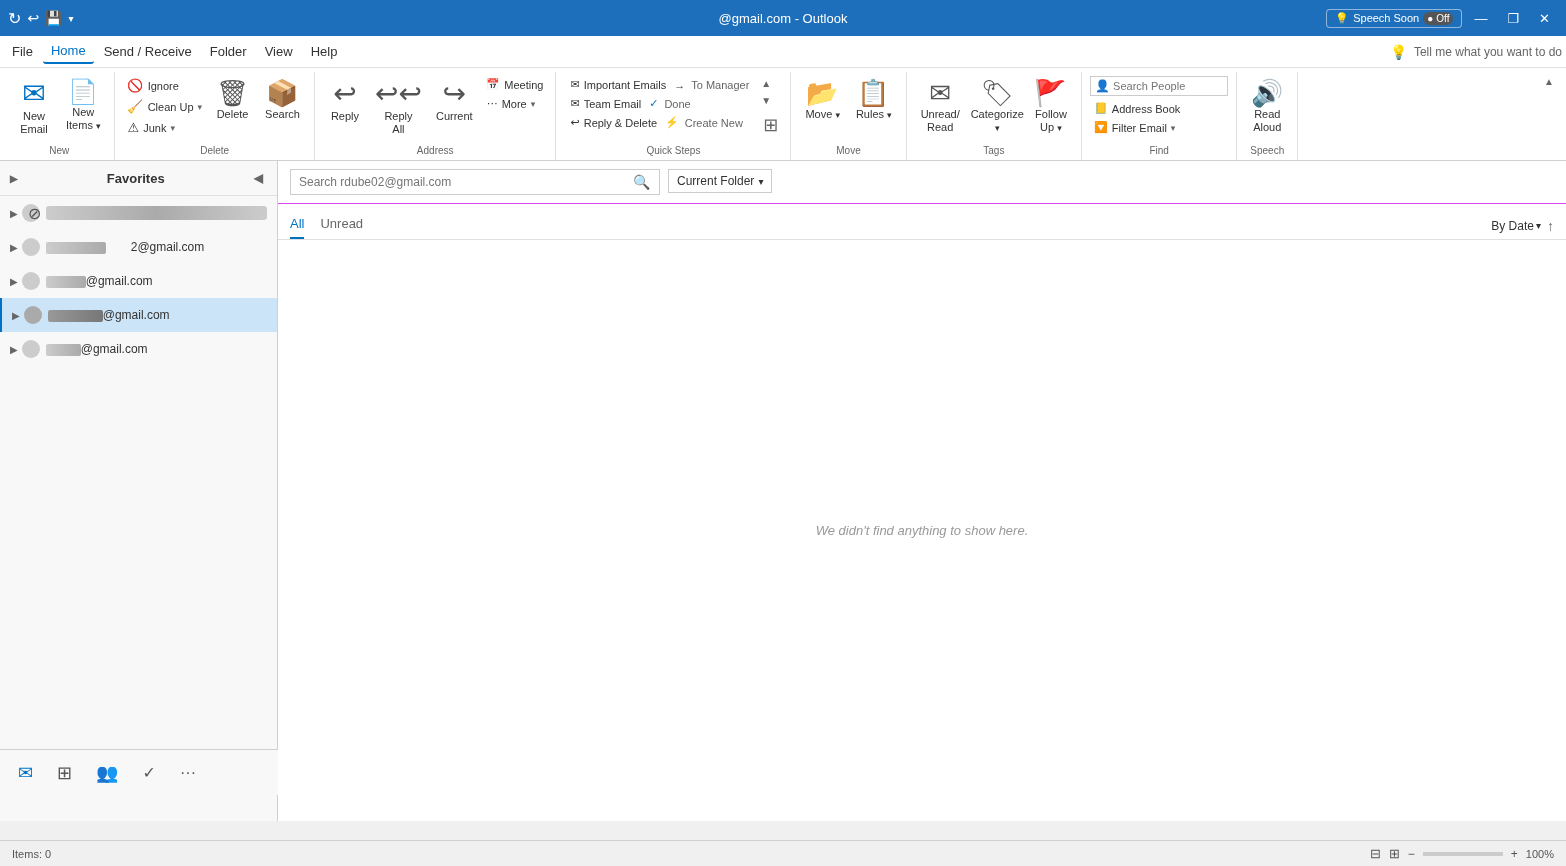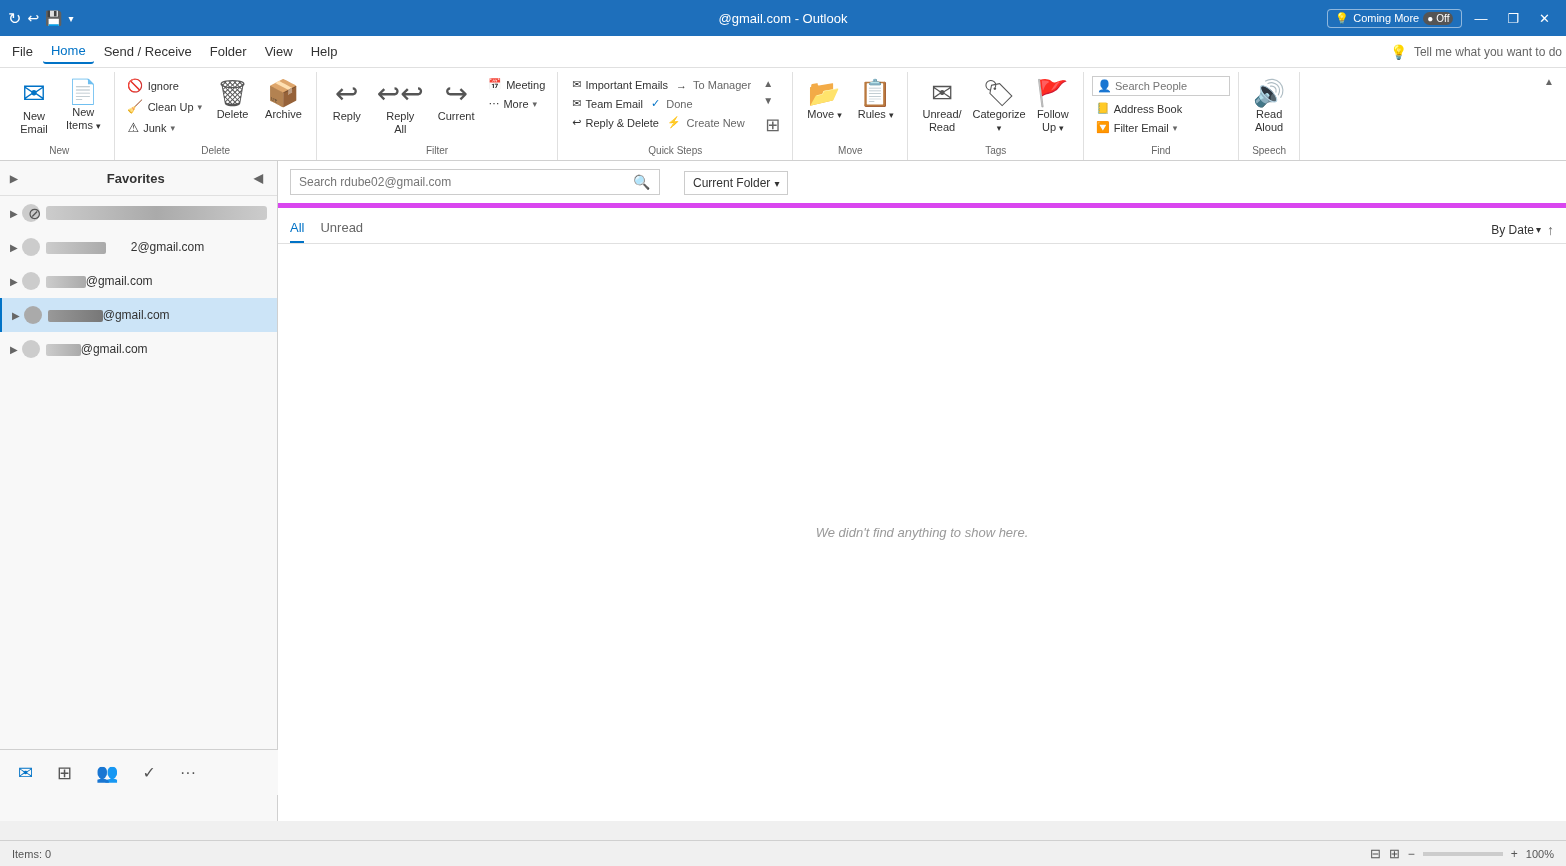--- a/index.html
+++ b/index.html
@@ -257,24 +257,24 @@
     
     .content-area {
       flex: 1;
       display: flex;
       flex-direction: column;
       background: white;
       overflow: hidden;
     }
     .search-bar {
       display: flex;
-      align-items: flex-end;
+      align-items: flex-start;
       padding: 8px 12px;
-      border-bottom: 5px solid #d946ef;
-      gap: 24px;
+      border-bottom: 1px solid #d946ef;
+      gap: 8px;
     }
     .search-input-container {
       display: flex;
       align-items: center;
       border: 1px solid #ccc;
       flex: 1;
       max-width: 370px;
       padding: 4px 8px;
       background: white;
     }
@@ -394,21 +394,21 @@
   <div class="title-bar-left">
     <span style="font-size:16px;cursor:pointer;">↻</span>
     <span style="font-size:14px;cursor:pointer;">↩</span>
     <span style="font-size:14px;cursor:pointer;">💾</span>
     <span style="font-size:10px;cursor:pointer;">▾</span>
   </div>
   <div class="title-bar-center">@gmail.com - Outlook</div>
   <div class="title-bar-right">
     <div class="coming-soon-badge">
       <span>💡</span>
-      <span>Coming More</span>
+      <span>Speech Soon</span>
       <div class="toggle-switch">
         <span>●</span>
         <span>Off</span>
       </div>
     </div>
     <button class="title-btn">—</button>
     <button class="title-btn">❐</button>
     <button class="title-btn close">✕</button>
   </div>
 </div>
@@ -460,21 +460,21 @@
             <span>Junk</span>
             <span class="dropdown-arrow">▾</span>
           </div>
         </div>
         <div class="ribbon-btn-large">
           <span class="icon" style="font-size:26px;">🗑</span>
           <span class="label">Delete</span>
         </div>
         <div class="ribbon-btn-large">
           <span class="icon" style="font-size:26px;">📦</span>
-          <span class="label">Archive</span>
+          <span class="label">Search</span>
         </div>
       </div>
       <div class="ribbon-group-label">Delete</div>
     </div>
 
     <div class="ribbon-group">
       <div class="ribbon-group-content">
         <div class="ribbon-btn-large">
           <span class="icon">↩</span>
           <span class="label">Reply</span>
@@ -492,21 +492,21 @@
             <span>📅</span>
             <span>Meeting</span>
           </div>
           <div class="ribbon-btn-small">
             <span>⋯</span>
             <span>More</span>
             <span class="dropdown-arrow">▾</span>
           </div>
         </div>
       </div>
-      <div class="ribbon-group-label">Filter</div>
+      <div class="ribbon-group-label">Address</div>
     </div>
 
     <div class="quick-steps-group">
       <div class="quick-steps-content">
         <div class="quick-steps-list">
           <div class="quick-step-item">
             <span>✉</span>
             <span>Important Emails</span>
             <span style="margin-left:4px;">→</span>
             <span style="color:#666;margin-left:2px;">To Manager</span>

